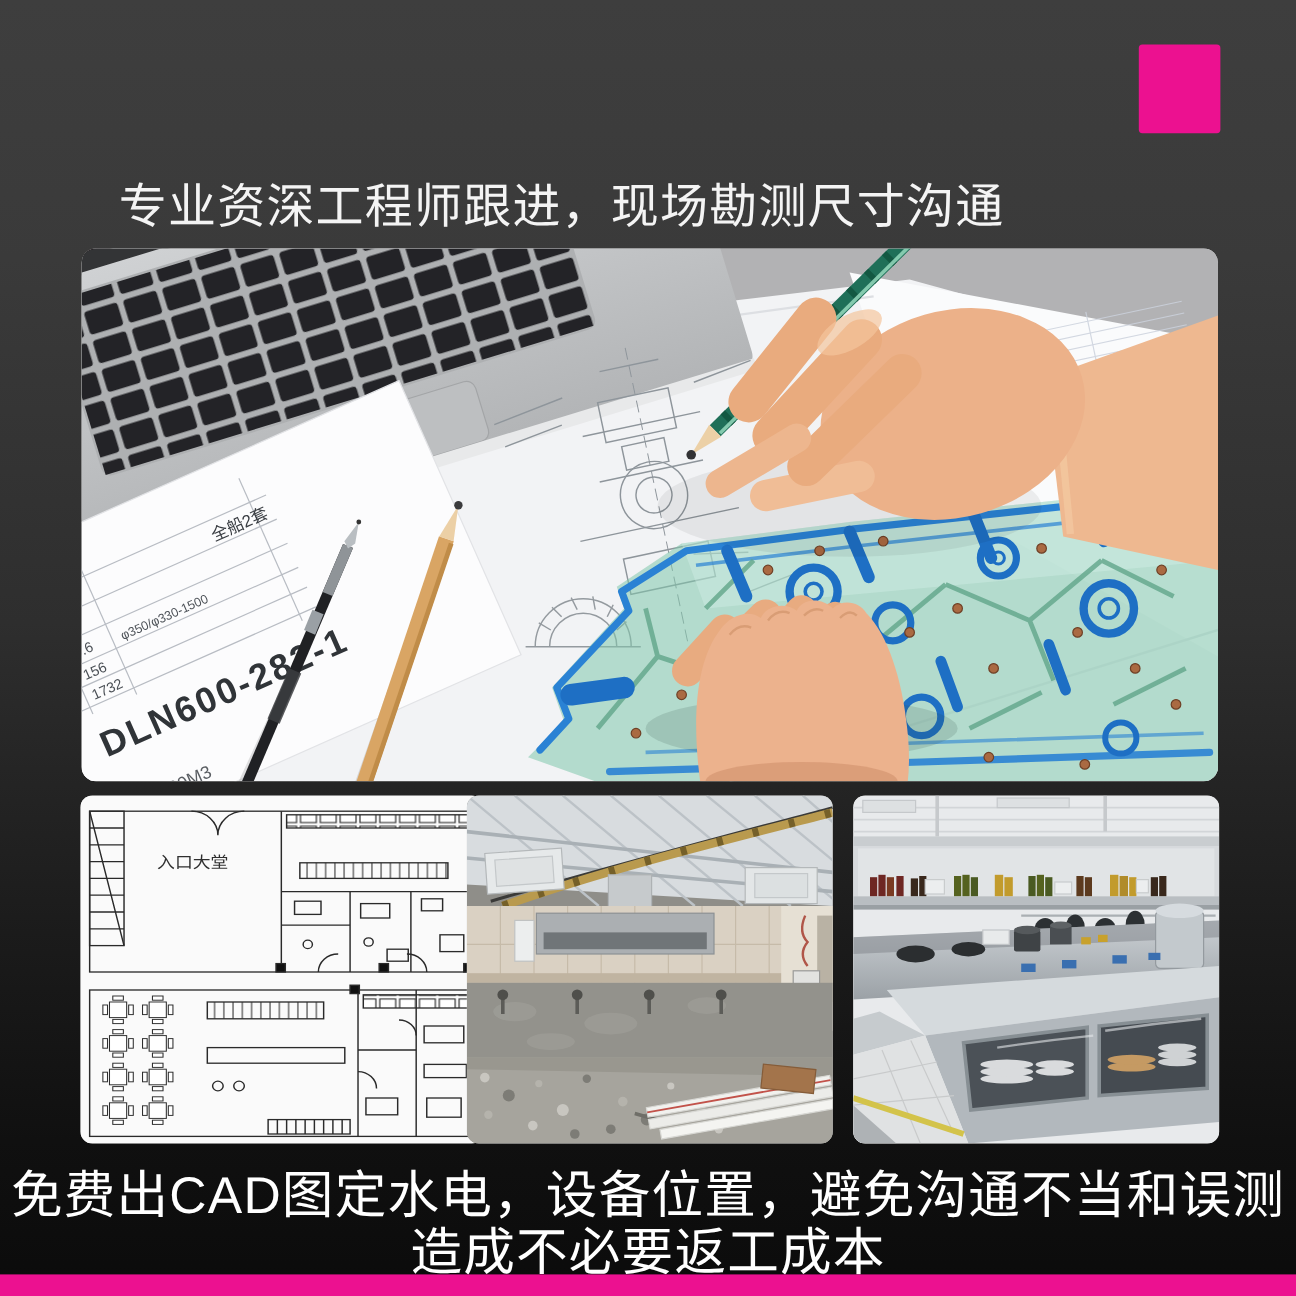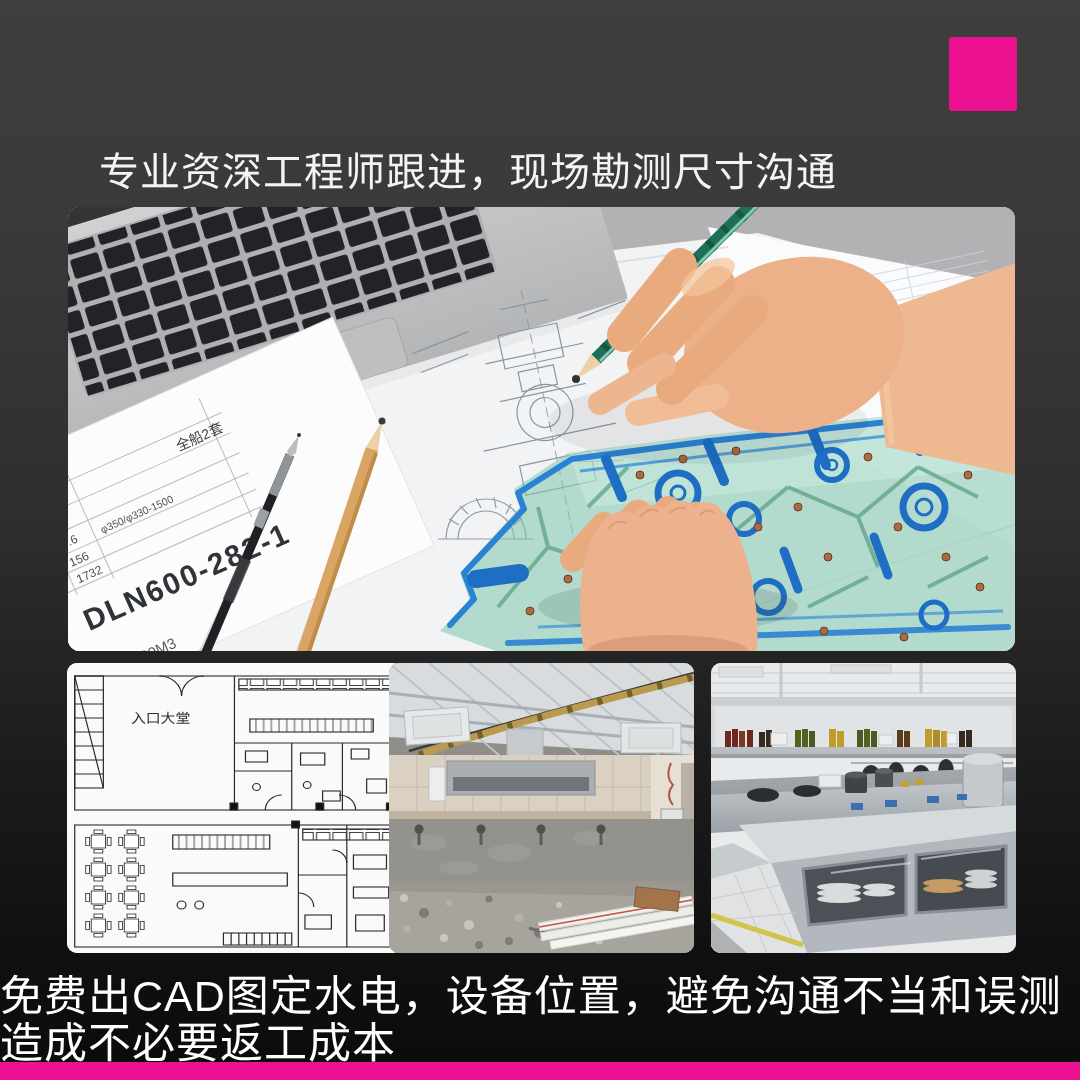--- a/index.html
+++ b/index.html
@@ -20,21 +20,21 @@
     position:absolute;left:63px;top:140px;width:900px;
     font-size:40px;font-weight:500;color:#f4f4f4;letter-spacing:1px;white-space:nowrap;margin-left:36px;
   }
   .photo{position:absolute;overflow:hidden;border-radius:12px;background:#ddd;}
   .photo svg{display:block;width:100%;height:100%;}
   .main-photo{left:68px;top:207px;width:947px;height:444px;}
   .g1{left:67px;top:663px;width:336px;height:290px;border-radius:10px;}
   .g2{left:389px;top:663px;width:305px;height:290px;border-radius:10px;}
   .g3{left:711px;top:663px;width:305px;height:290px;border-radius:10px;}
   .caption{
-    position:absolute;left:0;width:1080px;text-align:left;color:#ffffff;
+    position:absolute;left:0;width:1080px;text-align:center;color:#ffffff;
     font-size:43px;font-weight:500;letter-spacing:1px;white-space:nowrap;
   }
   .caption-1{top:961px;}
   .caption-2{top:1008px;}
   .bottom-bar{position:absolute;left:0;top:1062px;width:1080px;height:18px;background:#EC1190;}
   text{font-family:"Liberation Sans","DejaVu Sans",sans-serif;}
 </style>
 </head>
 <body>
 

